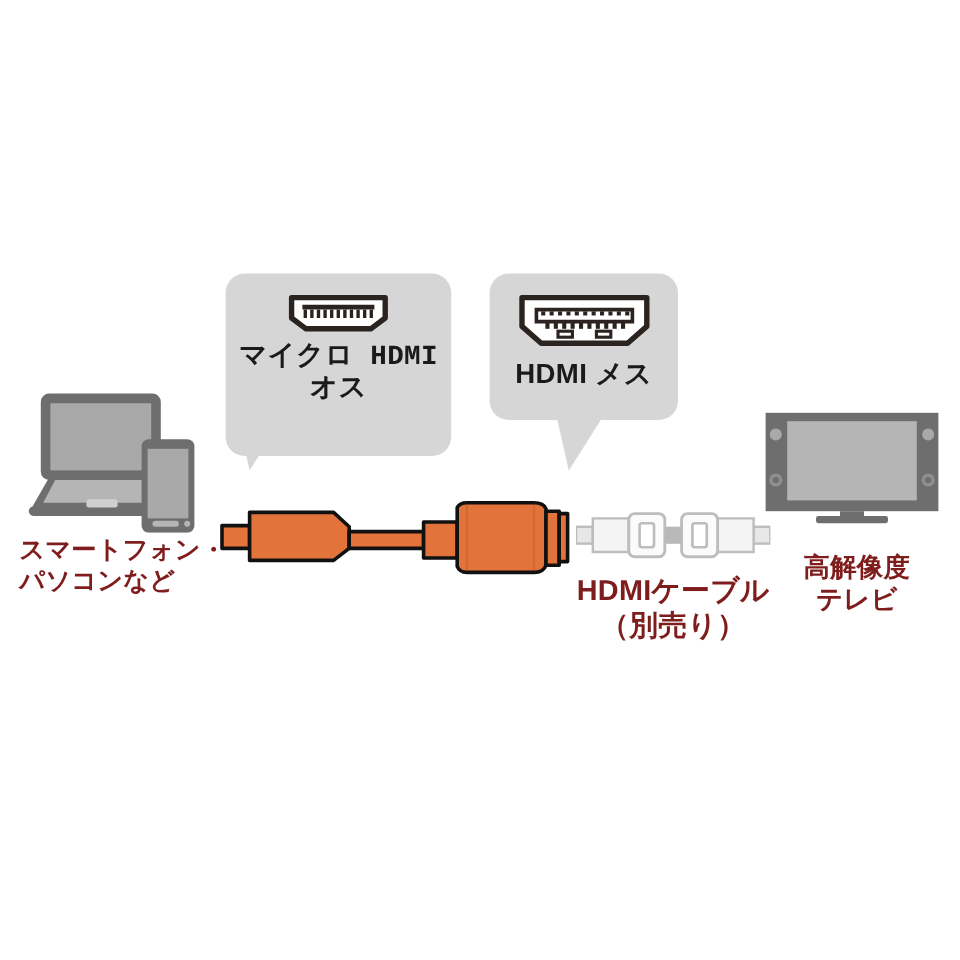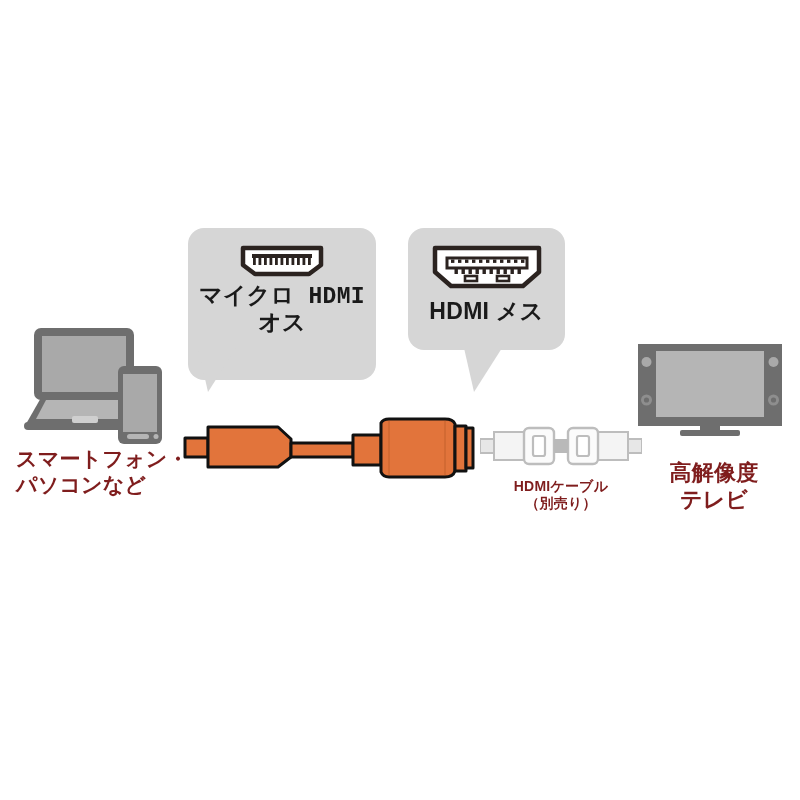--- a/index.html
+++ b/index.html
@@ -189,21 +189,21 @@
 
     <g transform="translate(162,0) scale(-1,1)">
       <rect x="0" y="17" width="14" height="14" fill="#e7e7e7" stroke="#bdbdbd" stroke-width="2"></rect>
       <path d="M14 10 H44 V38 H14 Z" fill="#f4f4f4" stroke="#bdbdbd" stroke-width="2"></path>
       <rect x="44" y="6" width="30" height="36" rx="5" ry="5" fill="#fbfbfb" stroke="#bdbdbd" stroke-width="2.4"></rect>
       <rect x="53" y="14" width="12" height="20" rx="2" ry="2" fill="#ffffff" stroke="#bdbdbd" stroke-width="2.2"></rect>
       <rect x="74" y="17" width="12" height="14" fill="#b9b9b9"></rect>
     </g>
   </svg>
 
-  <div class="caption center" style="left:472px; top:478px; width:178px; font-size:14px;">HDMIケーブル
+  <div class="caption center" style="left:472px; top:478px; width:178px; font-size:24px;">HDMIケーブル
 （別売り）</div>
 
   <svg class="device-svg" style="left:636px; top:342px;" width="148" height="96" viewBox="0 0 148 96">
 
     <rect x="2" y="2" width="144" height="82" fill="#6e6e6e"></rect>
 
     <rect x="20" y="9" width="108" height="66" fill="#b5b5b5"></rect>
 
     <circle cx="10.5" cy="20" r="5" fill="#a9a9a9"></circle>
     <circle cx="10.5" cy="58" r="5.5" fill="#8e8e8e"></circle>

